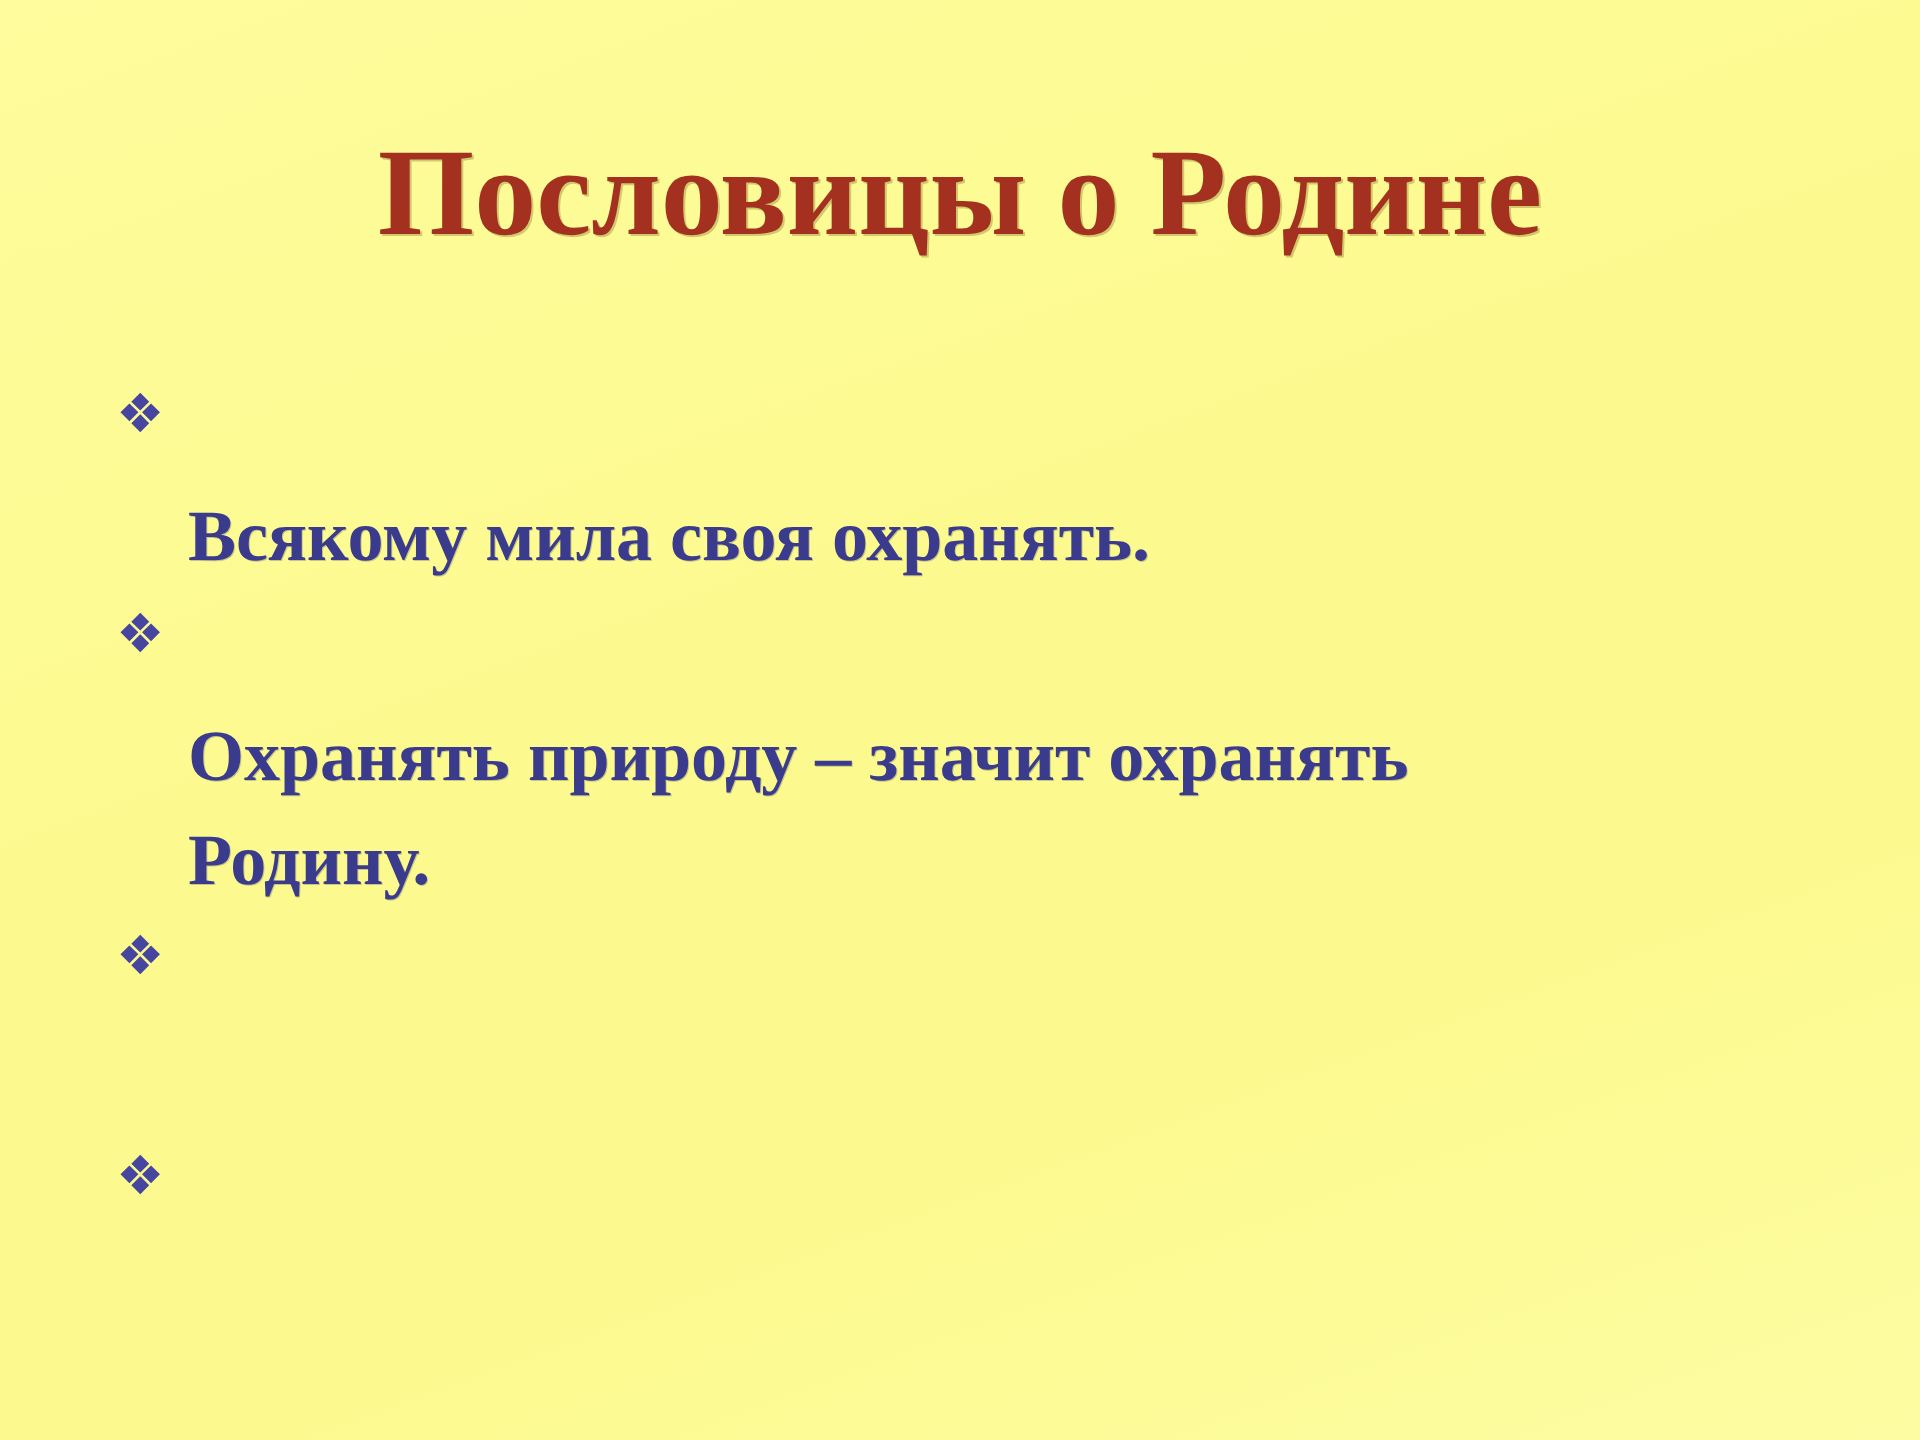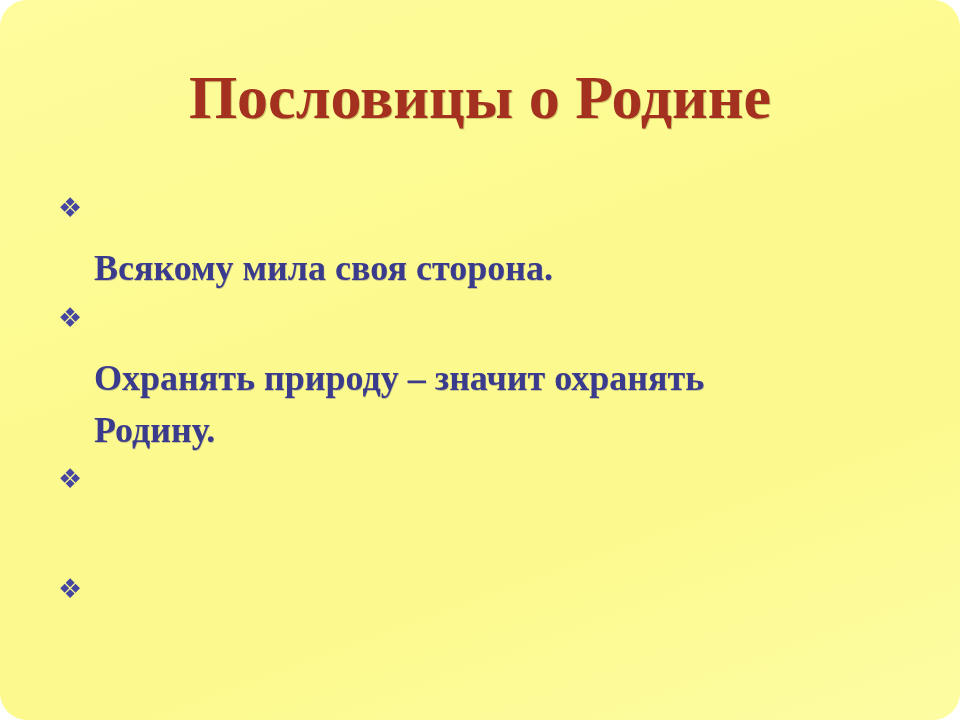--- a/index.html
+++ b/index.html
@@ -12,21 +12,20 @@
   }
   html,body{margin:0;padding:0;}
   body{
     width:960px;height:720px;overflow:hidden;
     font-family:"Liberation Serif","DejaVu Serif",serif;
   }
   .slide{
     position:relative;
     width:960px;height:720px;
     background:linear-gradient(160deg,var(--bg-top) 0%,var(--bg-mid) 45%,var(--bg-mid) 70%,var(--bg-bot) 100%);
-    border-radius:27px;
   }
   .slide-title{
     position:absolute;
     top:62px;left:0;right:0;
     margin:0;
     text-align:center;
     font-size:62px;
     font-weight:bold;
     letter-spacing:0px;
     color:var(--title-color);
@@ -67,21 +66,21 @@
 </head>
 <body>
 
 <div class="slide">
 
   <h1 class="slide-title">Пословицы о Родине</h1>
 
   <ul class="proverb-list">
 
     <li class="proverb-item">
-      <span class="bullet-glyph">❖</span><span>Всякому мила своя сторона.</span>
+      <span class="bullet-glyph">❖</span><span>Всякому мила своя охранять.</span>
     </li>
 
     <li class="proverb-item">
       <span class="bullet-glyph">❖</span><span>Охранять природу – значит охранять
 Родину.</span>
     </li>
 
     <li class="proverb-item">
       <span class="bullet-glyph">❖</span>
     </li>

